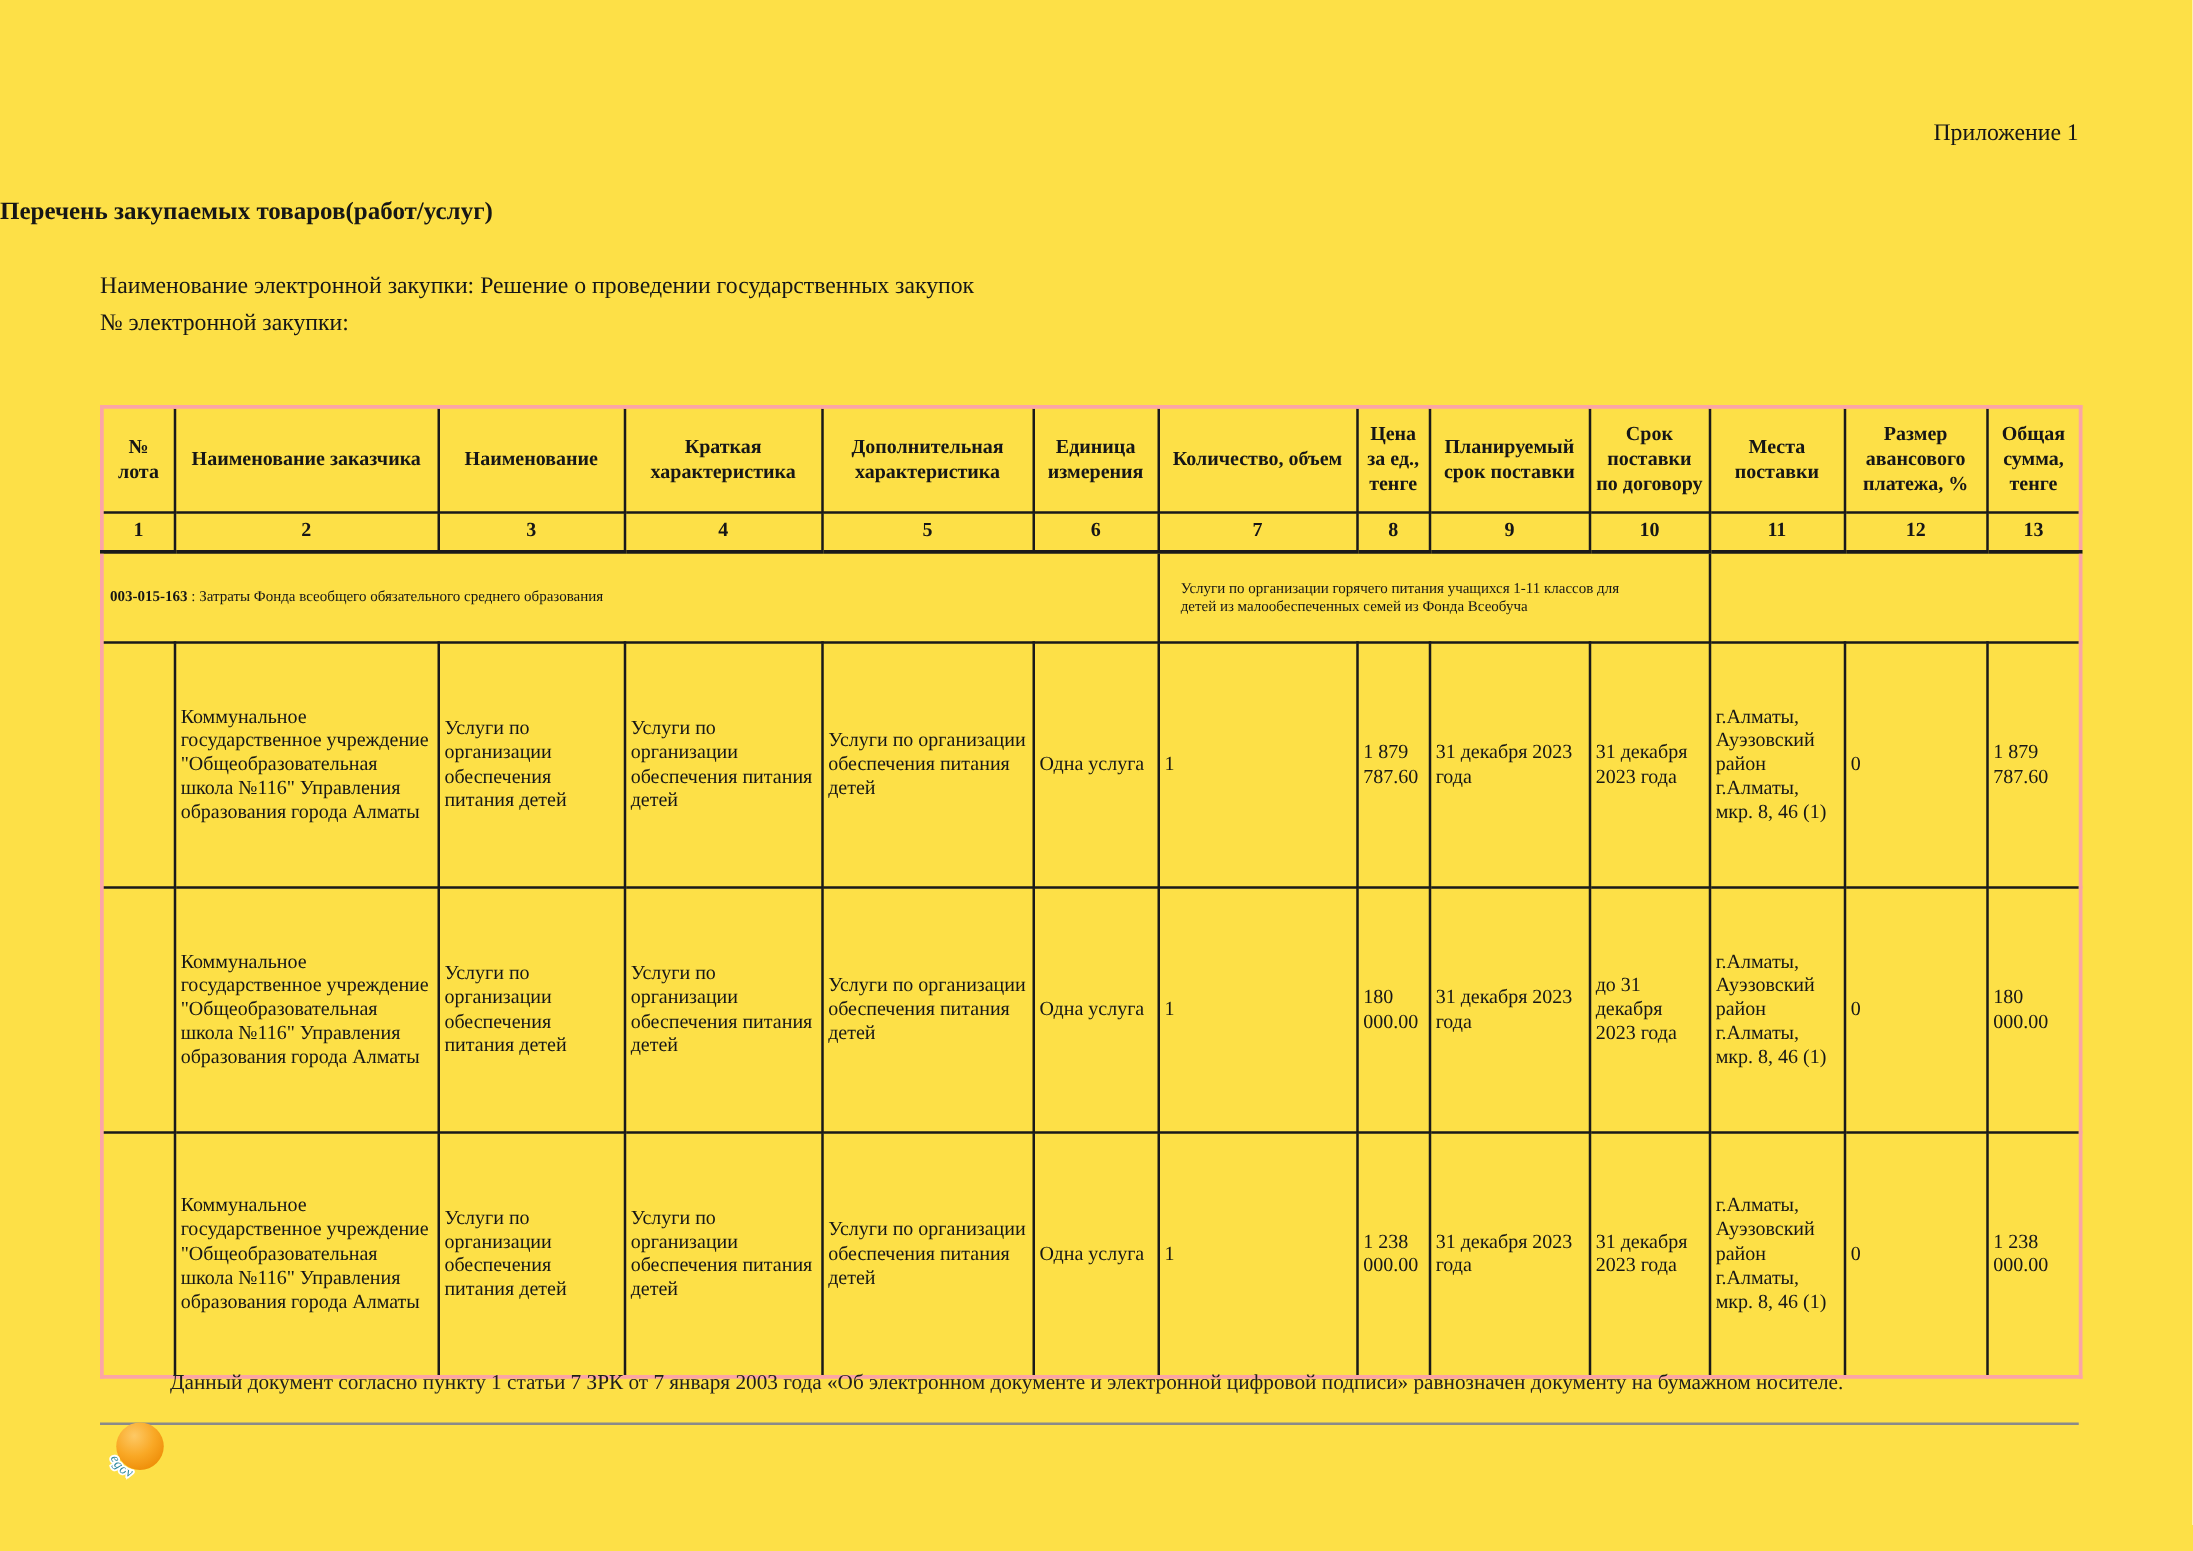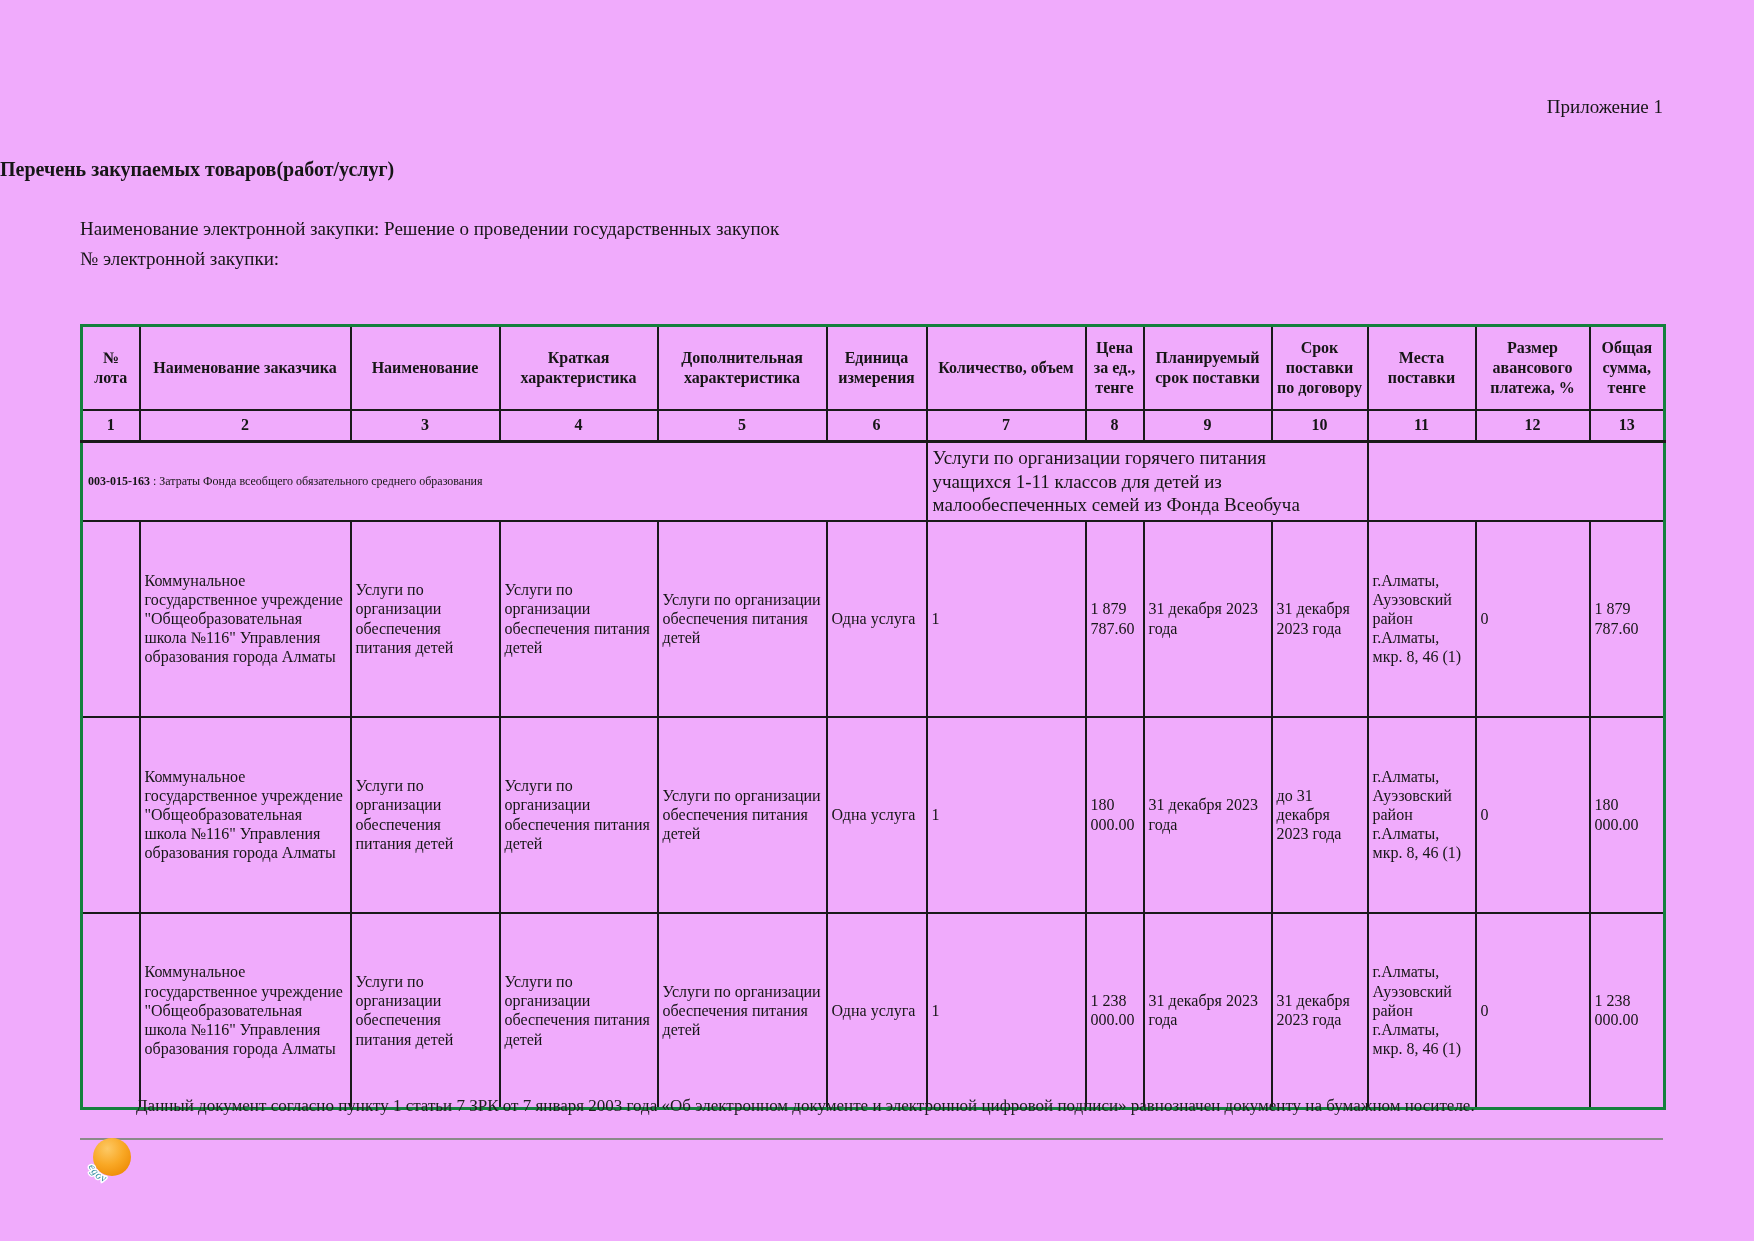--- a/index.html
+++ b/index.html
@@ -1,61 +1,61 @@
 <!DOCTYPE html>
 <html><head>
 <meta charset="utf-8">
 <style>
   html,body{margin:0;padding:0;background:#ffffff;}
   .page{
     position:relative;
     width:1754px;height:1241px;
-    background:#f0abfc;
+    background:#fde047;
     font-family:"Liberation Serif","DejaVu Serif",serif;
     color:#161616;
     overflow:hidden;
   }
   .appendix{
     position:absolute;top:96px;right:91px;
     font-size:19px;
   }
   .title{
     position:absolute;top:158px;left:0;width:100%;
     text-align:left;font-size:20px;font-weight:bold;margin:0;
   }
   .meta{
     position:absolute;top:214px;left:80px;
     font-size:19px;line-height:30px;
   }
   table.doc-table{
     position:absolute;top:324px;left:80px;
     width:1583px;table-layout:fixed;
     border-collapse:collapse;
-    border:3px solid #15803d;
+    border:3px solid #fca5a5;
     font-size:16px;color:#161616;
   }
   .doc-table th,.doc-table td{
     border:2px solid #1a1a1a;
     vertical-align:middle;
     overflow:hidden;
   }
   .doc-table th{
     font-size:16px;font-weight:bold;text-align:center;
     line-height:1.25;padding:2px 3px;
   }
   tr.head-row{height:84px;}
   tr.num-row{height:32px;}
   tr.num-row td{
     font-weight:bold;text-align:center;font-size:16px;
     border-bottom:3px solid #1a1a1a;
   }
   tr.group-row{height:72px;}
   td.group-left{padding:3px 5px;font-size:12px;text-align:left;}
   td.group-left .lot-code{font-weight:bold;}
-  td.group-mid{padding:3px 5px;font-size:19px;text-align:left;vertical-align:middle;}
+  td.group-mid{padding:3px 17px;font-size:12px;text-align:left;vertical-align:middle;}
   td.group-mid .w-limit{max-width:368px;line-height:1.24;}
   tr.data-row{height:196px;}
   tr.data-row td{
     padding:2px 4px;text-align:left;line-height:1.2;font-size:16px;
   }
   .footer-rule{
     position:absolute;top:1138px;left:80px;width:1583px;height:0;
     border-top:2px solid #8a8a8a;
   }
   .footer-logo{position:absolute;top:1136px;left:84px;}

